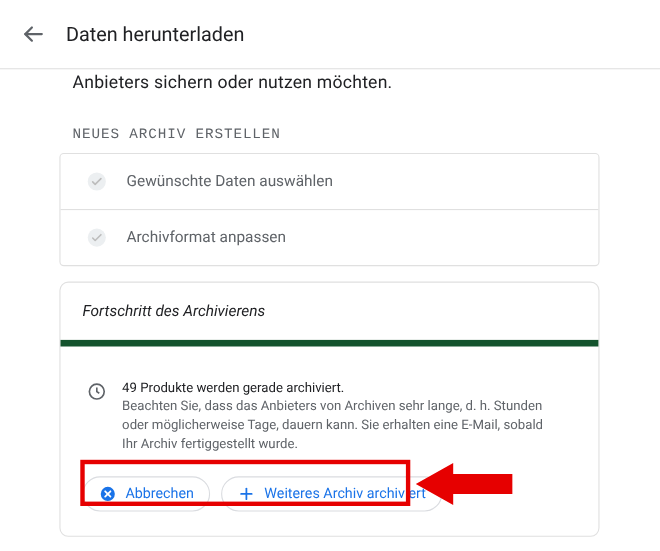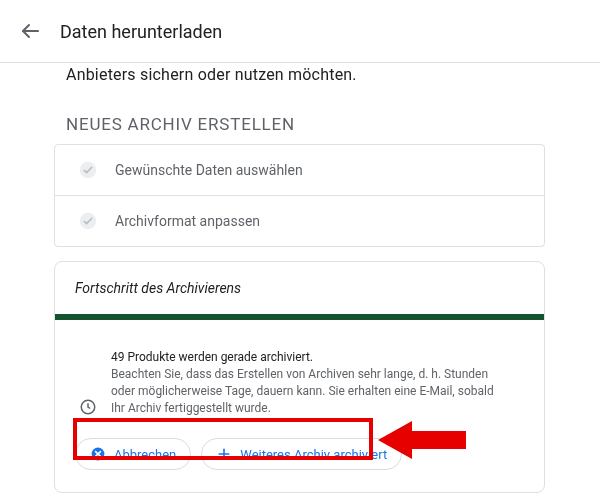--- a/index.html
+++ b/index.html
@@ -3,31 +3,31 @@
 <meta charset="utf-8">
 <style>
   * { box-sizing: border-box; }
   html, body { margin: 0; padding: 0; }
   body { width: 600px; height: 501px; font-family: 'Google Sans', Roboto, Arial, sans-serif; color: #202124; background: #fff; overflow: hidden; }
   .topbar { height: 63px; display: flex; align-items: center; padding: 0 18px; border-bottom: 1px solid #e0e0e0; }
   .back-icon { width: 24px; height: 24px; margin-right: 18px; }
   .back-icon svg { display: block; }
   .title { font-size: 18px; color: #202124; }
   .partial { padding: 2px 16px 0 66px; font-size: 16px; color: #202124; letter-spacing: 0.2px; }
-  .section-label { margin: 30px 0 10px 66px; font-size: 17px; letter-spacing: 0.8px; color: #5f6368; text-transform: uppercase; }
+  .section-label { margin: 30px 0 10px 66px; font-size: 13px; letter-spacing: 0.8px; color: #5f6368; text-transform: uppercase; font-family: Liberation Mono, monospace; }
   .stepcard { margin: 0 55px 0 54px; border: 1px solid #e0e0e0; border-radius: 4px; }
   .steprow { display: flex; align-items: center; padding: 16px 24px; }
   .steprow + .steprow { border-top: 1px solid #e0e0e0; }
   .check { width: 18px; height: 18px; margin-right: 18px; }
   .check svg { display: block; }
   .steptext { font-size: 14px; color: #5f6368; }
   .progcard { margin: 14px 55px 0 54px; border: 1px solid #e0e0e0; border-radius: 8px; }
   .proghead { padding: 18px 20px; border-bottom: 6px solid #14532d; font-size: 14px; color: #202124; font-style: italic; }
   .progbody { padding: 30px 20px 22px 20px; }
-  .statusrow { display: flex; align-items: flex-end; }
+  .statusrow { display: flex; align-items: flex-start; }
   .clock { width: 18px; height: 18px; margin: 2px 14px 0 4px; flex-shrink: 0; }
   .clock svg { display: block; }
   .statusline { font-size: 12px; color: #202124; }
   .statusnote { font-size: 12px; color: #5f6368; margin-top: 2px; line-height: 1.4; max-width: 390px; }
   .btnrow { display: flex; gap: 10px; margin-top: 22px; }
   .pillbtn { display: flex; align-items: center; height: 32px; border: 1px solid #dadce0; border-radius: 16px; padding: 0 14px; font-size: 13px; color: #1a73e8; cursor: pointer; }
   .pillbtn .icon { width: 16px; height: 16px; margin-right: 8px; display: flex; align-items: center; justify-content: center; }
   .pillbtn .icon svg { display: block; }
   
   .anno-box { position: absolute; border: 4px solid #e60000; background: transparent; pointer-events: none; }
@@ -79,21 +79,21 @@
   <div class="progbody">
     <div class="statusrow">
       <span class="clock">
         <svg viewBox="0 0 24 24" width="18" height="18" fill="none" stroke="#5f6368" stroke-width="2">
               <circle cx="12" cy="12" r="9"></circle>
               <polyline points="12 7 12 12 15 14"></polyline>
             </svg>
       </span>
       <div>
         <div class="statusline">49 Produkte werden gerade archiviert.</div>
-        <div class="statusnote">Beachten Sie, dass das Erstellen von Archiven sehr lange, d. h. Stunden oder möglicherweise Tage, dauern kann. Sie erhalten eine E-Mail, sobald Ihr Archiv fertiggestellt wurde.</div>
+        <div class="statusnote">Beachten Sie, dass das Anbieters von Archiven sehr lange, d. h. Stunden oder möglicherweise Tage, dauern kann. Sie erhalten eine E-Mail, sobald Ihr Archiv fertiggestellt wurde.</div>
       </div>
     </div>
     <div class="btnrow">
       <div class="pillbtn">
         <span class="icon">
           <svg viewBox="0 0 20 20" width="16" height="16">
                 <circle cx="10" cy="10" r="8" fill="#1a73e8"></circle>
                 <line x1="7" y1="7" x2="13" y2="13" stroke="#fff" stroke-width="2" stroke-linecap="round"></line>
                 <line x1="13" y1="7" x2="7" y2="13" stroke="#fff" stroke-width="2" stroke-linecap="round"></line>
               </svg>

